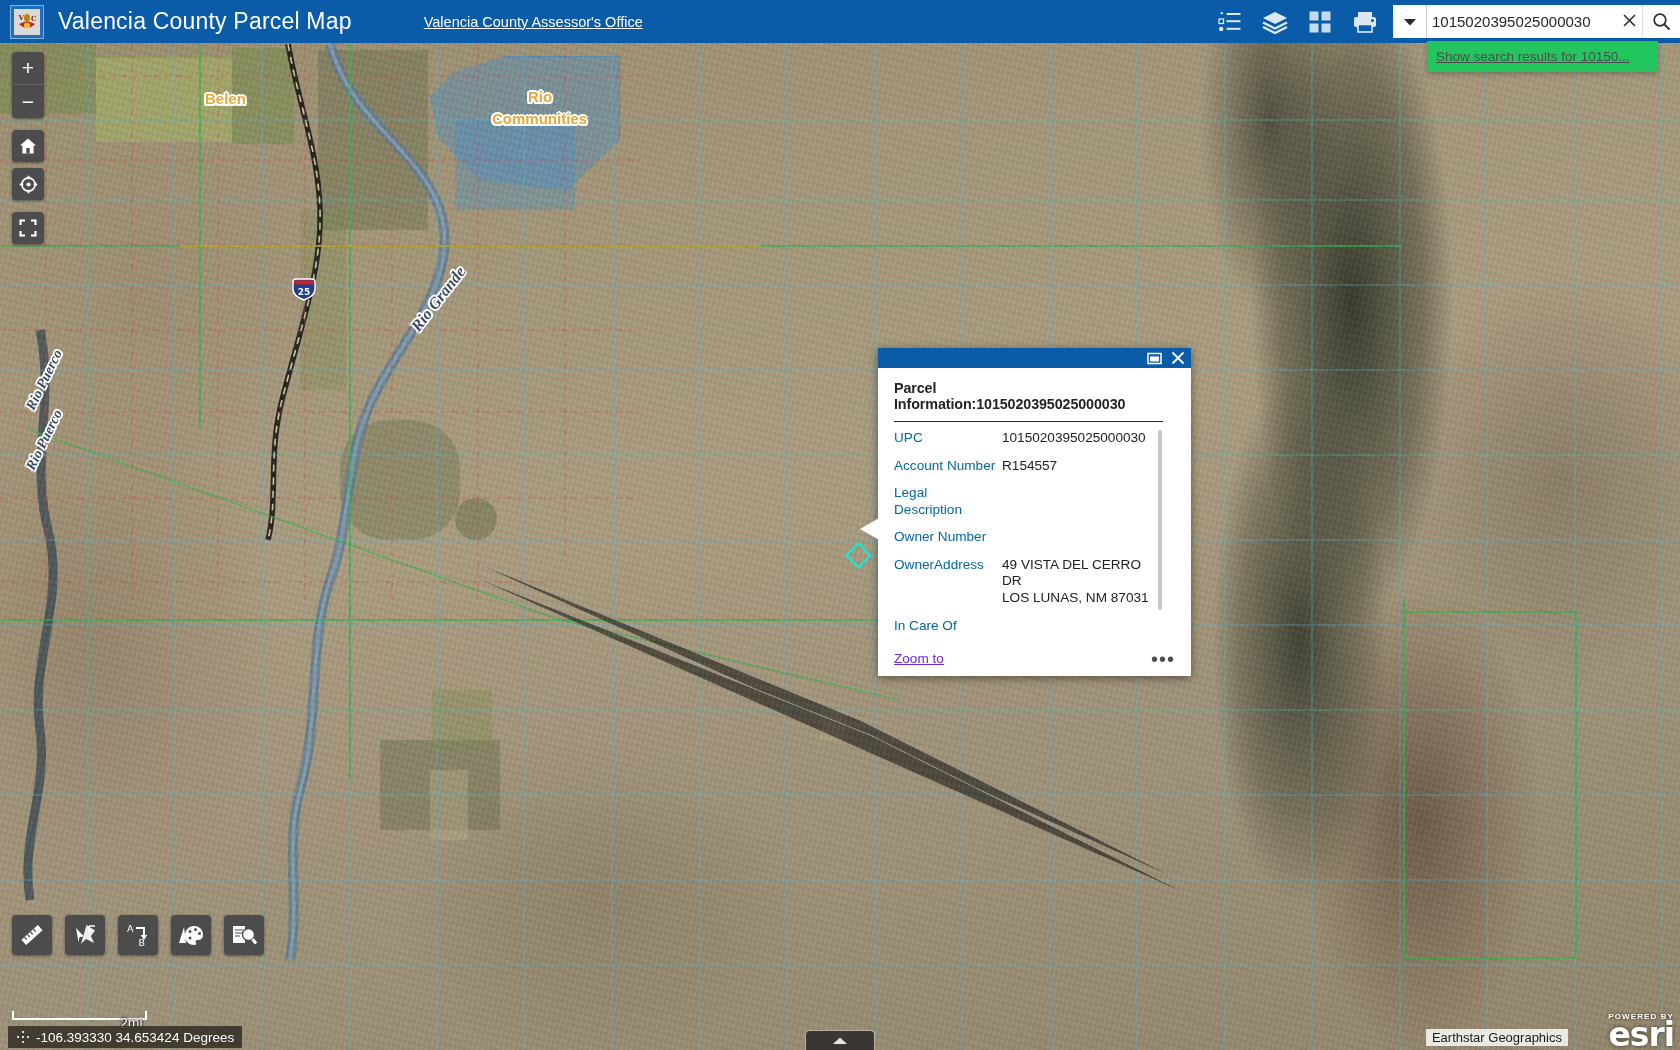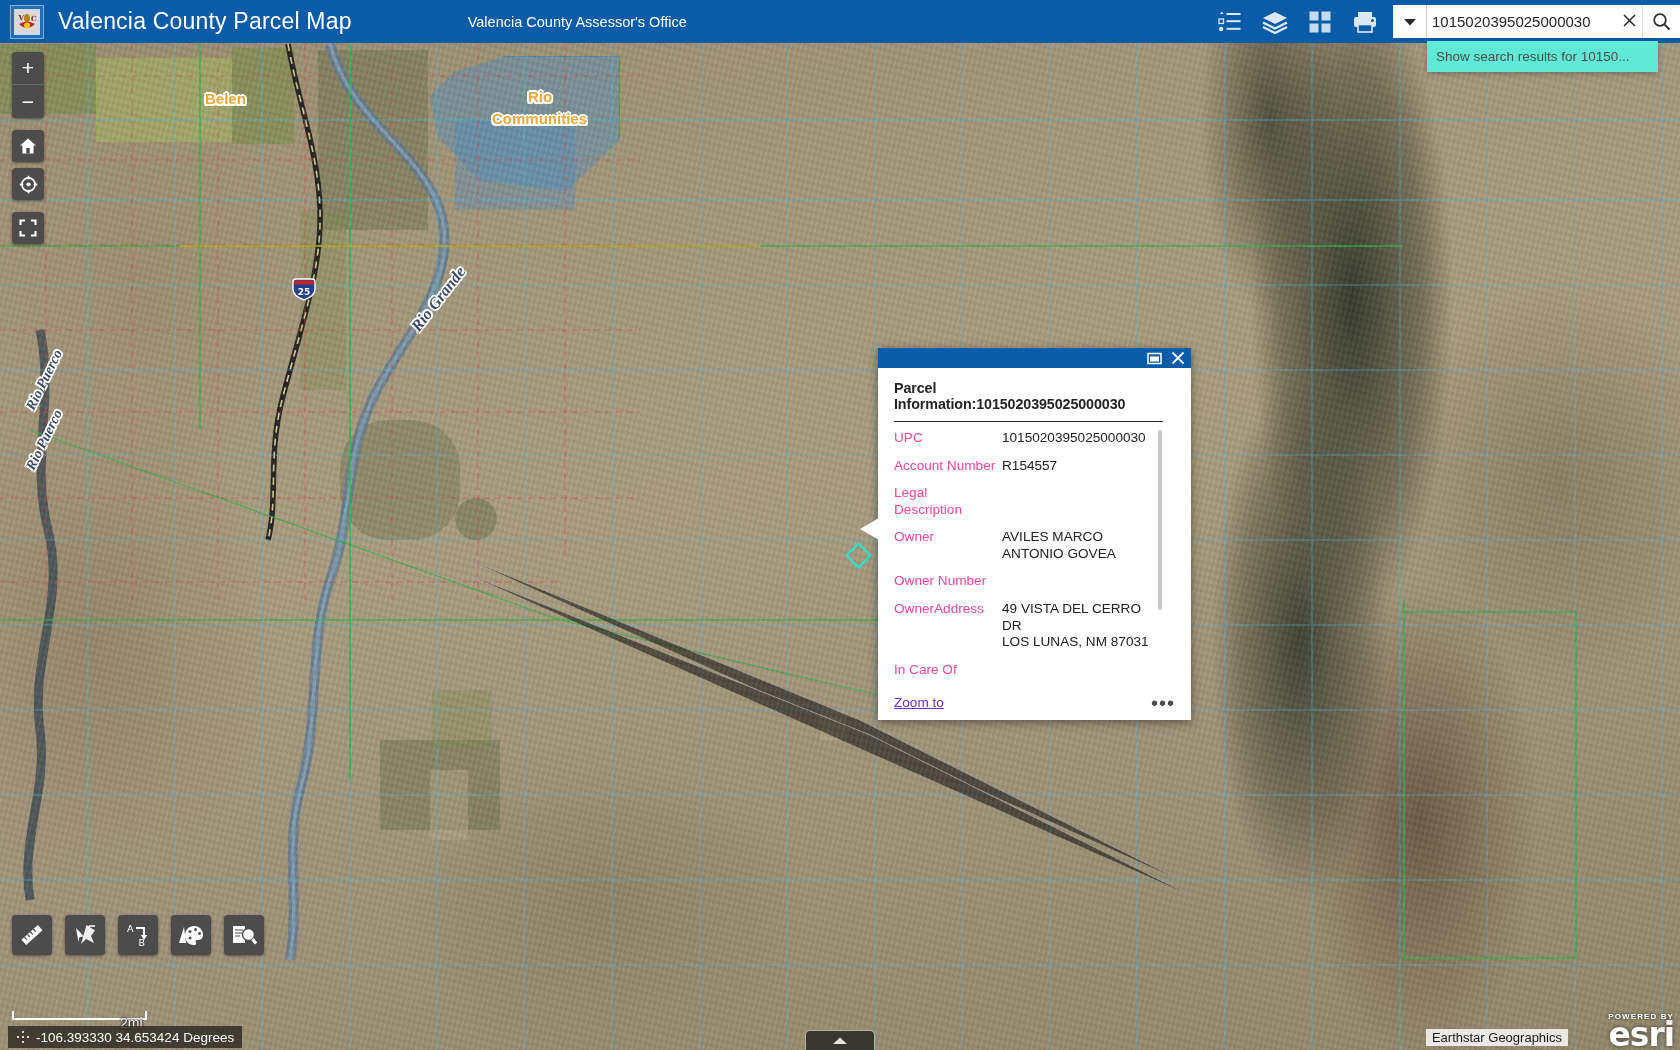--- a/index.html
+++ b/index.html
@@ -63,37 +63,37 @@
   
   #header {
     position: absolute; left:0; top:0; width:1680px; height:43px;
     background:#0a5ca8; display:flex; align-items:center; z-index:40;
   }
   #logo { width:34px; height:34px; margin-left:10px; border:1px solid #7fb0d8;
           background:#1e6fbd; display:flex; align-items:center; justify-content:center;
           position:relative; flex:0 0 auto; }
   #logo .crest { width:26px; height:26px; position:relative; }
   .app-title { color:#fff; font-size:23px; margin-left:14px; font-weight:400; letter-spacing:.2px; white-space:nowrap; }
-  .app-subtitle { color:#fff; font-size:14.5px; margin-left:116px; white-space:nowrap; }
+  .app-subtitle { color:#fff; font-size:14.5px; margin-left:72px; white-space:nowrap;text-decoration:underline; }
   #header-tools { margin-left:auto; display:flex; align-items:center; height:43px; }
   .htool { width:45px; height:43px; display:flex; align-items:center; justify-content:center; cursor:pointer; }
 
   
   #searchwrap { position:relative; display:flex; align-items:center; height:43px; margin-left:6px; }
   #search-arrow { width:34px; height:33px; background:#fff; display:flex; align-items:center; justify-content:center;
                   cursor:pointer; border-right:1px solid #ccc; }
   #search-box { width:215px; height:33px; background:#fff; display:flex; align-items:center; }
   #search-input { border:0; outline:0; width:190px; font-size:15px; color:#262626;
                   font-family:"Liberation Sans", sans-serif; padding-left:5px; background:transparent; }
   #search-clear { width:25px; text-align:center; cursor:pointer; font-size:17px; color:#333; line-height:1; }
   #search-go { width:38px; height:33px; background:#fff; display:flex; align-items:center; justify-content:center;
                cursor:pointer; border-left:1px solid #ddd; }
-  #search-suggest { position:absolute; left:34px; top:41px; width:231px; background:#5eead4;
+  #search-suggest { position:absolute; left:34px; top:41px; width:231px; background:#22c55e;
                     padding:8px 9px; font-size:13.5px; color:#4c4c4c; box-shadow:0 2px 5px rgba(0,0,0,.25);
-                    cursor:pointer; white-space:nowrap; overflow:hidden; text-overflow:ellipsis; }
+                    cursor:pointer; white-space:nowrap; overflow:hidden; text-overflow:ellipsis;text-decoration:underline; }
 
   
   .mapbtn { position:absolute; background:#4c4c4c; color:#fff; border-radius:4px;
             display:flex; align-items:center; justify-content:center; cursor:pointer; z-index:30;
             box-shadow:0 1px 3px rgba(0,0,0,.45); }
   #zoomgrp { left:12px; top:52px; width:32px; height:66px; flex-direction:column; }
   #zoom-in, #zoom-out { width:32px; height:33px; display:flex; align-items:center; justify-content:center;
                         color:#fff; font-size:21px; cursor:pointer; }
   #zoom-in { border-bottom:1px solid #666; }
   #home-btn    { left:12px; top:130px; width:32px; height:32px; }
@@ -132,21 +132,21 @@
   #popup { position:absolute; left:878px; top:348px; width:313px; background:#fff; z-index:50;
            box-shadow:0 2px 9px rgba(0,0,0,.45); font-family:"Liberation Sans", sans-serif; }
   #popup-titlebar { height:20px; background:#0a5ca8; display:flex; align-items:center; justify-content:flex-end;
                     padding-right:6px; gap:9px; }
   .pbtn { cursor:pointer; display:flex; align-items:center; }
   #popup-body { padding:12px 28px 0 16px; }
   #popup-title { font-size:14.3px; font-weight:bold; color:#242424; padding-bottom:9px;
                  border-bottom:1px solid #2b2b2b; letter-spacing:-.1px; }
   #popup-scroll { max-height:298px; overflow:hidden; position:relative; padding-top:8px; }
   .prow { display:flex; margin-bottom:11px; font-size:13.6px; line-height:1.22; }
-  .plabel { width:108px; flex:0 0 108px; color:#ec4899; padding-right:6px; }
+  .plabel { width:108px; flex:0 0 108px; color:#0369a1; padding-right:6px; }
   .pvalue { flex:1; color:#222; word-wrap:break-word; white-space:pre-line; }
   #popup-scrollbar { position:absolute; right:1px; top:8px; width:4px; height:180px; background:#c8c8c8; border-radius:2px; }
   #popup-footer { display:flex; align-items:center; justify-content:space-between;
                   padding:6px 16px 10px 16px; }
   #zoom-to { color:#6d28d9; font-size:13.6px; text-decoration:underline; cursor:pointer; }
   #popup-more { color:#4c4c4c; font-size:20px; letter-spacing:1px; cursor:pointer; line-height:.6; }
   #popup-pointer { position:absolute; left:-18px; top:170px; width:0; height:0;
                    border-top:11px solid transparent; border-bottom:11px solid transparent;
                    border-right:19px solid #fff; }
 
@@ -479,24 +479,20 @@
               <div class="pvalue">1015020395025000030</div>
             </div>
             <div class="prow">
               <div class="plabel">Account Number</div>
               <div class="pvalue">R154557</div>
             </div>
             <div class="prow">
               <div class="plabel">Legal Description</div>
             </div>
             <div class="prow">
-              <div class="plabel">Owner</div>
-              <div class="pvalue">AVILES MARCO ANTONIO GOVEA</div>
-            </div>
-            <div class="prow">
               <div class="plabel">Owner Number</div>
               <div class="pvalue"></div>
             </div>
             <div class="prow">
               <div class="plabel">OwnerAddress</div>
               <div class="pvalue">49 VISTA DEL CERRO DR
 LOS LUNAS, NM 87031</div>
             </div>
             <div class="prow">
               <div class="plabel">In Care Of</div>

